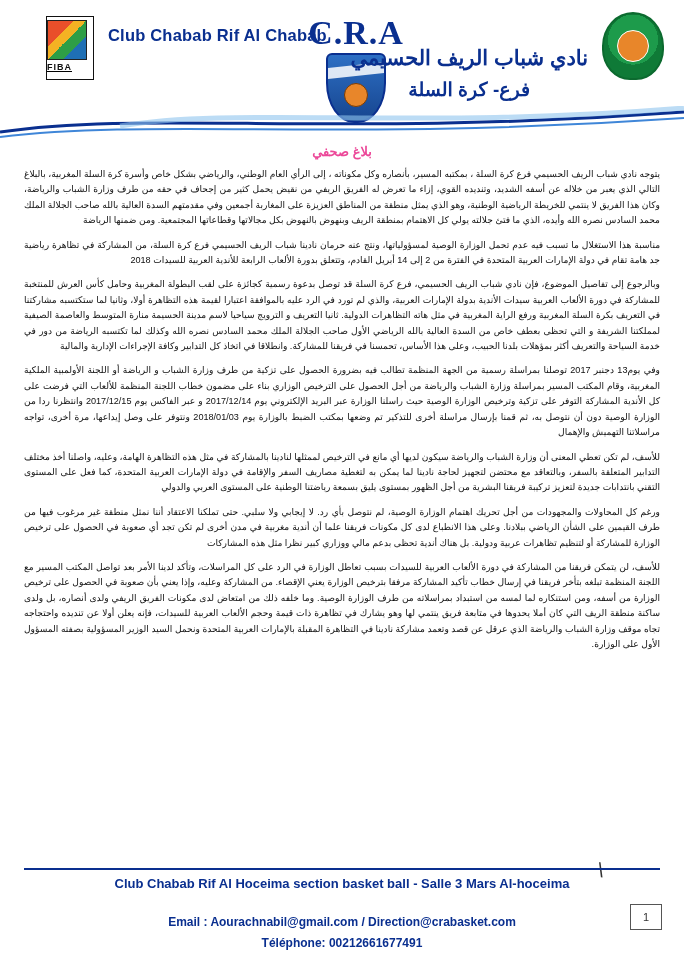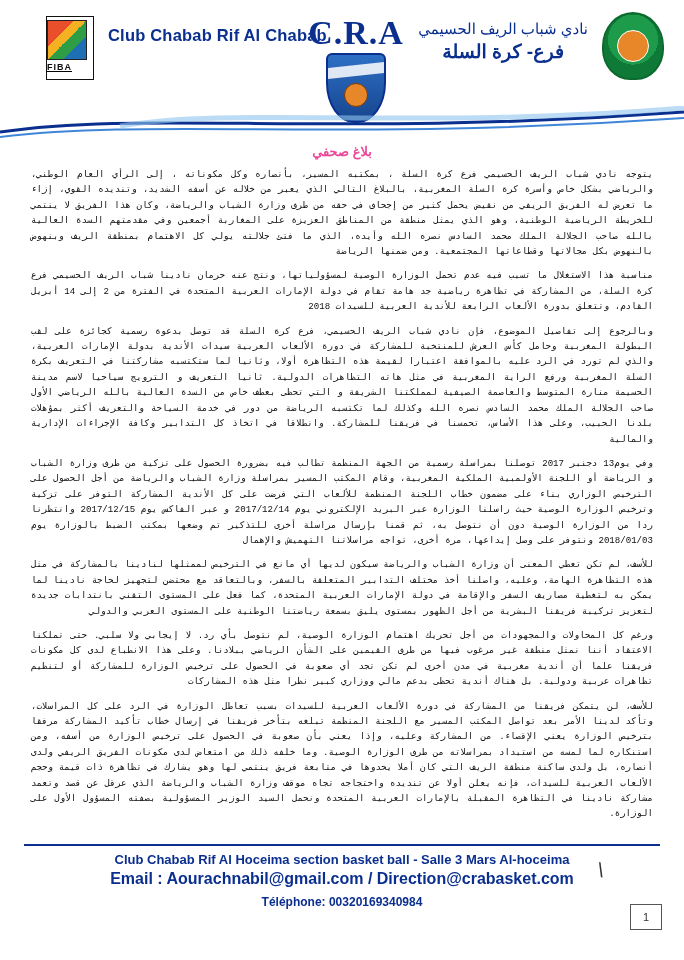--- a/index.html
+++ b/index.html
@@ -120,30 +120,31 @@
     transform: skewY(-6deg);
   }
   .club-name-ar {
     position: absolute;
     right: 96px;
     top: 20px;
     text-align: center;
     direction: rtl;
   }
   .club-name-ar .l1 {
-    font-size: 15px;
-    font-weight: normal;
+    font-size: 21px;
+    font-weight: bold;
     color: #0a2f8f;
     white-space: nowrap;
+    margin-top: 26px;
   }
   .club-name-ar .l2 {
     font-size: 19px;
     font-weight: bold;
     color: #0a2f8f;
-    margin-top: 2px;
+    margin-top: 8px;
     white-space: nowrap;
   }
   .frmb-logo {
     position: absolute;
     right: 20px;
     top: 12px;
     width: 58px;
     height: 64px;
     border-radius: 50% 50% 45% 45%;
     background: radial-gradient(circle at 50% 40%, #1d9b4b 0 52%, #0f7a37 52% 100%);
@@ -171,52 +172,52 @@
     text-align: center;
     font-size: 13px;
     font-weight: bold;
     color: #ec4899;
     margin: 4px 0 8px 0;
     direction: rtl;
   }
   .content {
     direction: rtl;
     text-align: justify;
-    padding: 0 31px;
-    font-family: Liberation Mono, monospace;
+    padding: 0 24px;
+    font-family: Liberation Sans, sans-serif;
     font-size: 9.1px;
     line-height: 15.4px;
     color: #0f0f0f;
   }
   .content p {
     margin: 0 0 9px 0;
     text-align: justify;
   }
   .content p:last-child { margin-bottom: 12px; }
 
   
   .footer-wrap {
     position: absolute;
     left: 0; right: 0; bottom: 0;
-    height: 116px;
+    height: 92px;
   }
   .footer-rule {
     position: absolute;
     left: 24px; right: 24px; top: 0;
     border-top: 2px solid #0a2f8f;
   }
   .footer {
     position: absolute;
     left: 0; right: 0; top: 8px;
     text-align: center;
     color: #0a2f8f;
     font-weight: bold;
   }
   .footer .f1 { font-size: 13px; }
-  .footer .f2 { font-size: 16px; margin-top: 3px; }
+  .footer .f2 { font-size: 12px; margin-top: 24px; }
   .footer .f3 { font-size: 12px; margin-top: 7px; }
   .page-num {
     position: absolute;
     right: 22px;
     bottom: 30px;
     width: 30px;
     height: 24px;
     border: 1px solid #555;
     font-size: 11px;
     color: #333;
@@ -288,18 +289,18 @@
     <p>للأسف، لن يتمكن فريقنا من المشاركة في دورة الألعاب العربية للسيدات بسبب تعاطل الوزارة في الرد على كل المراسلات، وتأكد لدينا الأمر بعد تواصل المكتب المسير مع اللجنة المنظمة تبلغه بتأخر فريقنا في إرسال خطاب تأكيد المشاركة مرفقا بترخيص الوزارة يعني الإقصاء. من المشاركة وعليه، وإذا يعني بأن صعوبة في الحصول على ترخيص الوزارة من أسفه، ومن استنكاره لما لمسه من استبداد بمراسلاته من طرف الوزارة الوصية. وما خلفه ذلك من امتعاض لدى مكونات الفريق الريفي ولدى أنصاره، بل ولدى ساكنة منطقة الريف التي كان أملا يحدوها في متابعة فريق ينتمي لها وهو يشارك في تظاهرة ذات قيمة وحجم الألعاب العربية للسيدات، فإنه يعلن أولا عن تنديده واحتجاجه تجاه موقف وزارة الشباب والرياضة الذي عرقل عن قصد وتعمد مشاركة نادينا في التظاهرة المقبلة بالإمارات العربية المتحدة ونحمل السيد الوزير المسؤولية بصفته المسؤول الأول على الوزارة.</p>
   </div>
 
   <div class="slash">\</div>
 
   <div class="footer-wrap">
     <div class="footer-rule"></div>
     <div class="footer">
       <div class="f1">Club Chabab Rif Al Hoceima section basket ball - Salle 3 Mars Al-hoceima</div>
       <div class="f2">Email : Aourachnabil@gmail.com  /  Direction@crabasket.com</div>
-      <div class="f3">Téléphone: 00320169340984</div>
+      <div class="f3">Téléphone: 00212661677491</div>
     </div>
     <div class="page-num">1</div>
   </div>
 
 </div>
 
 </body></html>

